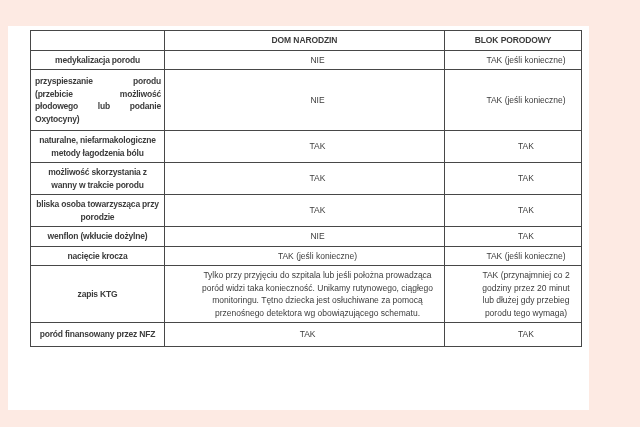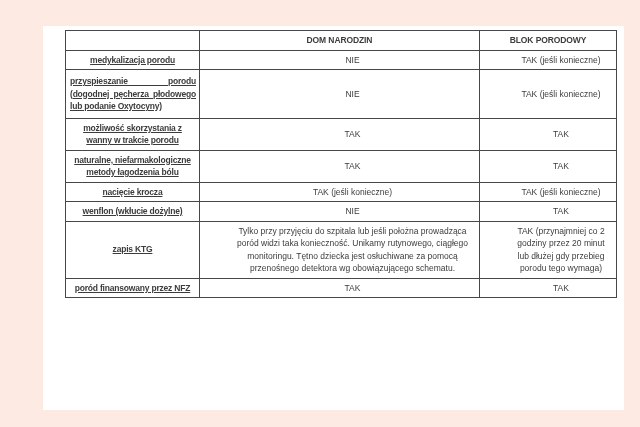--- a/index.html
+++ b/index.html
@@ -10,21 +10,20 @@
     color: #3c3c3c;
     position: relative;
   }
   .panel {
     position: absolute;
     left: 8px;
     top: 26px;
     width: 581px;
     height: 384px;
     background: #ffffff;
-    margin-left: 35px;
   }
   table.comparison {
     position: absolute;
     left: 22px;
     top: 4px;
     width: 551px;
     border-collapse: collapse;
     table-layout: fixed;
     background: #ffffff;
     font-size: 8.5px;
@@ -44,21 +43,20 @@
   }
   table.comparison th {
     font-weight: bold;
     font-size: 8.5px;
     letter-spacing: -0.1px;
     height: 18px;
   }
   table.comparison td.label {
     font-weight: bold;
     letter-spacing: -0.2px;
-    text-decoration: underline;
   }
   table.comparison td.value {
     font-weight: normal;
     padding-left: 31px;
   }
   
   table.comparison tbody tr:nth-child(2) td.label {
     text-align: justify;
     padding-left: 4px;
     padding-right: 3px;
@@ -89,43 +87,48 @@
         <th>BLOK PORODOWY</th>
       </tr>
     </thead>
     <tbody>
         <tr>
           <td class="label">medykalizacja porodu</td>
           <td class="value">NIE</td>
           <td class="value">TAK (jeśli konieczne)</td>
         </tr>
         <tr>
-          <td class="label">przyspieszanie porodu (dogodnej pęcherza płodowego lub podanie Oxytocyny)</td>
+          <td class="label">przyspieszanie porodu (przebicie możliwość płodowego lub podanie Oxytocyny)</td>
           <td class="value">NIE</td>
           <td class="value">TAK (jeśli konieczne)</td>
+        </tr>
+        <tr>
+          <td class="label">naturalne, niefarmakologiczne metody łagodzenia bólu</td>
+          <td class="value">TAK</td>
+          <td class="value">TAK</td>
         </tr>
         <tr>
           <td class="label">możliwość skorzystania z wanny w trakcie porodu</td>
           <td class="value">TAK</td>
           <td class="value">TAK</td>
         </tr>
         <tr>
-          <td class="label">naturalne, niefarmakologiczne metody łagodzenia bólu</td>
+          <td class="label">bliska osoba towarzysząca przy porodzie</td>
           <td class="value">TAK</td>
+          <td class="value">TAK</td>
+        </tr>
+        <tr>
+          <td class="label">wenflon (wkłucie dożylne)</td>
+          <td class="value">NIE</td>
           <td class="value">TAK</td>
         </tr>
         <tr>
           <td class="label">nacięcie krocza</td>
           <td class="value">TAK (jeśli konieczne)</td>
           <td class="value">TAK (jeśli konieczne)</td>
-        </tr>
-        <tr>
-          <td class="label">wenflon (wkłucie dożylne)</td>
-          <td class="value">NIE</td>
-          <td class="value">TAK</td>
         </tr>
         <tr>
           <td class="label">zapis KTG</td>
           <td class="value">Tylko przy przyjęciu do szpitala lub jeśli położna prowadząca poród widzi taka konieczność. Unikamy rutynowego, ciągłego monitoringu. Tętno dziecka jest osłuchiwane za pomocą przenośnego detektora wg obowiązującego schematu.</td>
           <td class="value">TAK (przynajmniej co 2 godziny przez 20 minut lub dłużej gdy przebieg porodu tego wymaga)</td>
         </tr>
         <tr>
           <td class="label">poród finansowany przez NFZ</td>
           <td class="value">TAK</td>
           <td class="value">TAK</td>

